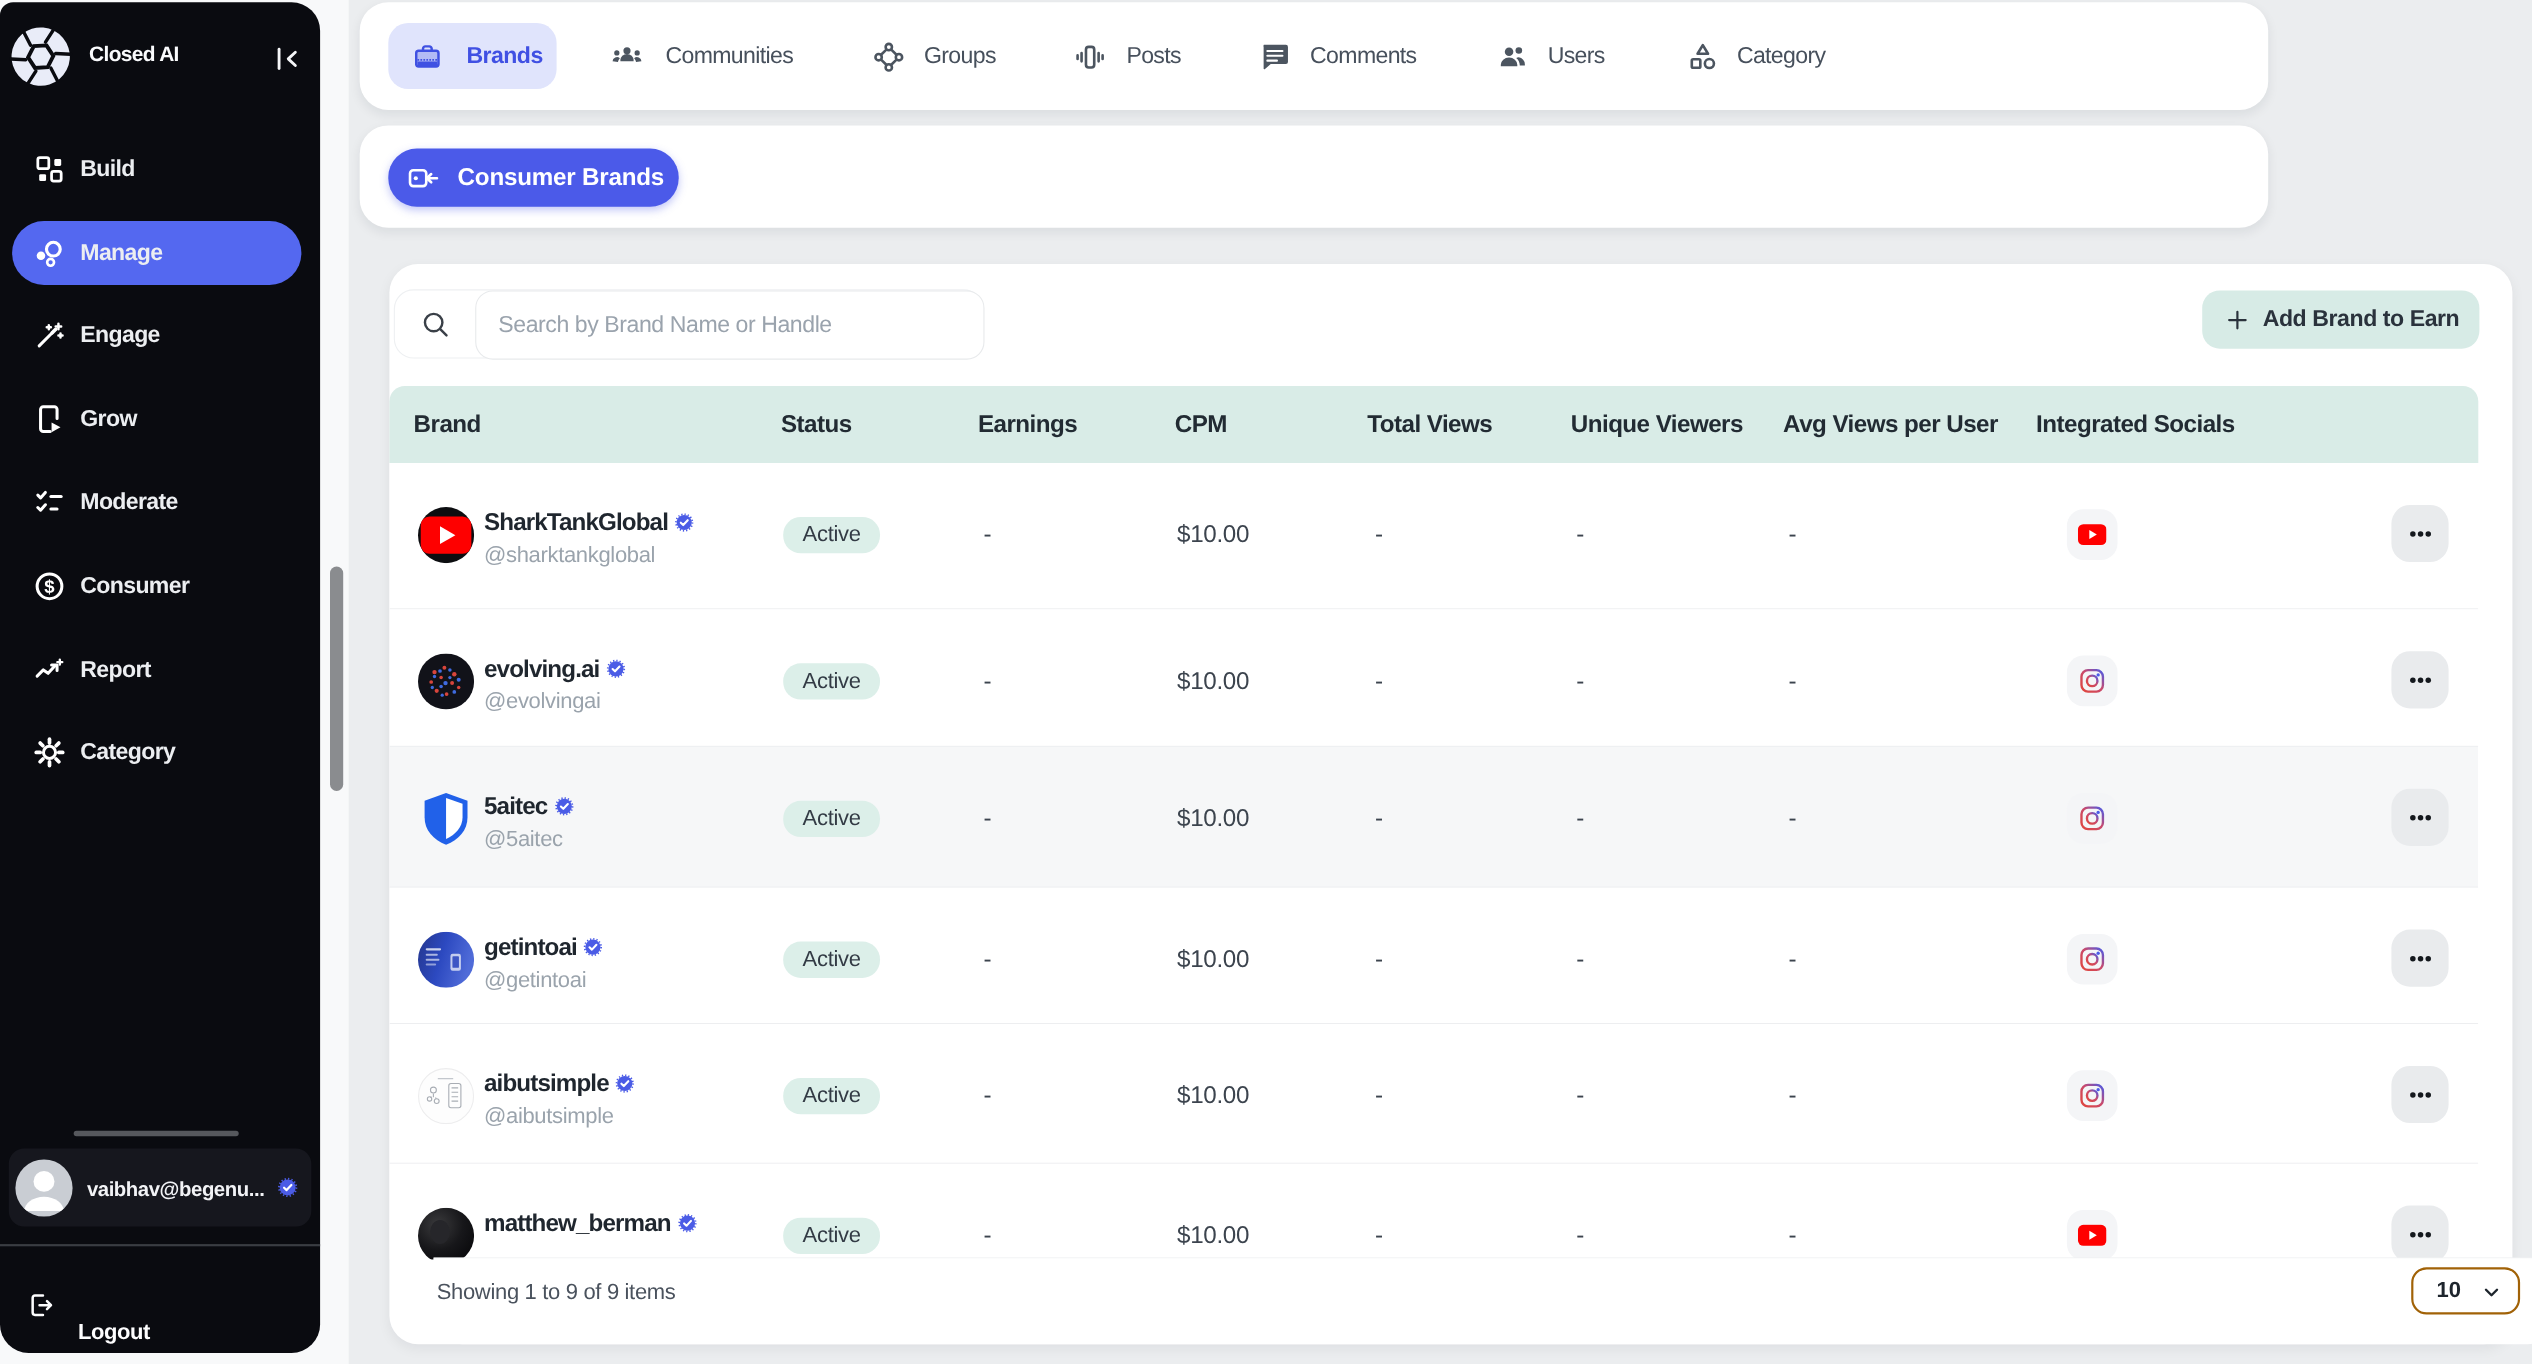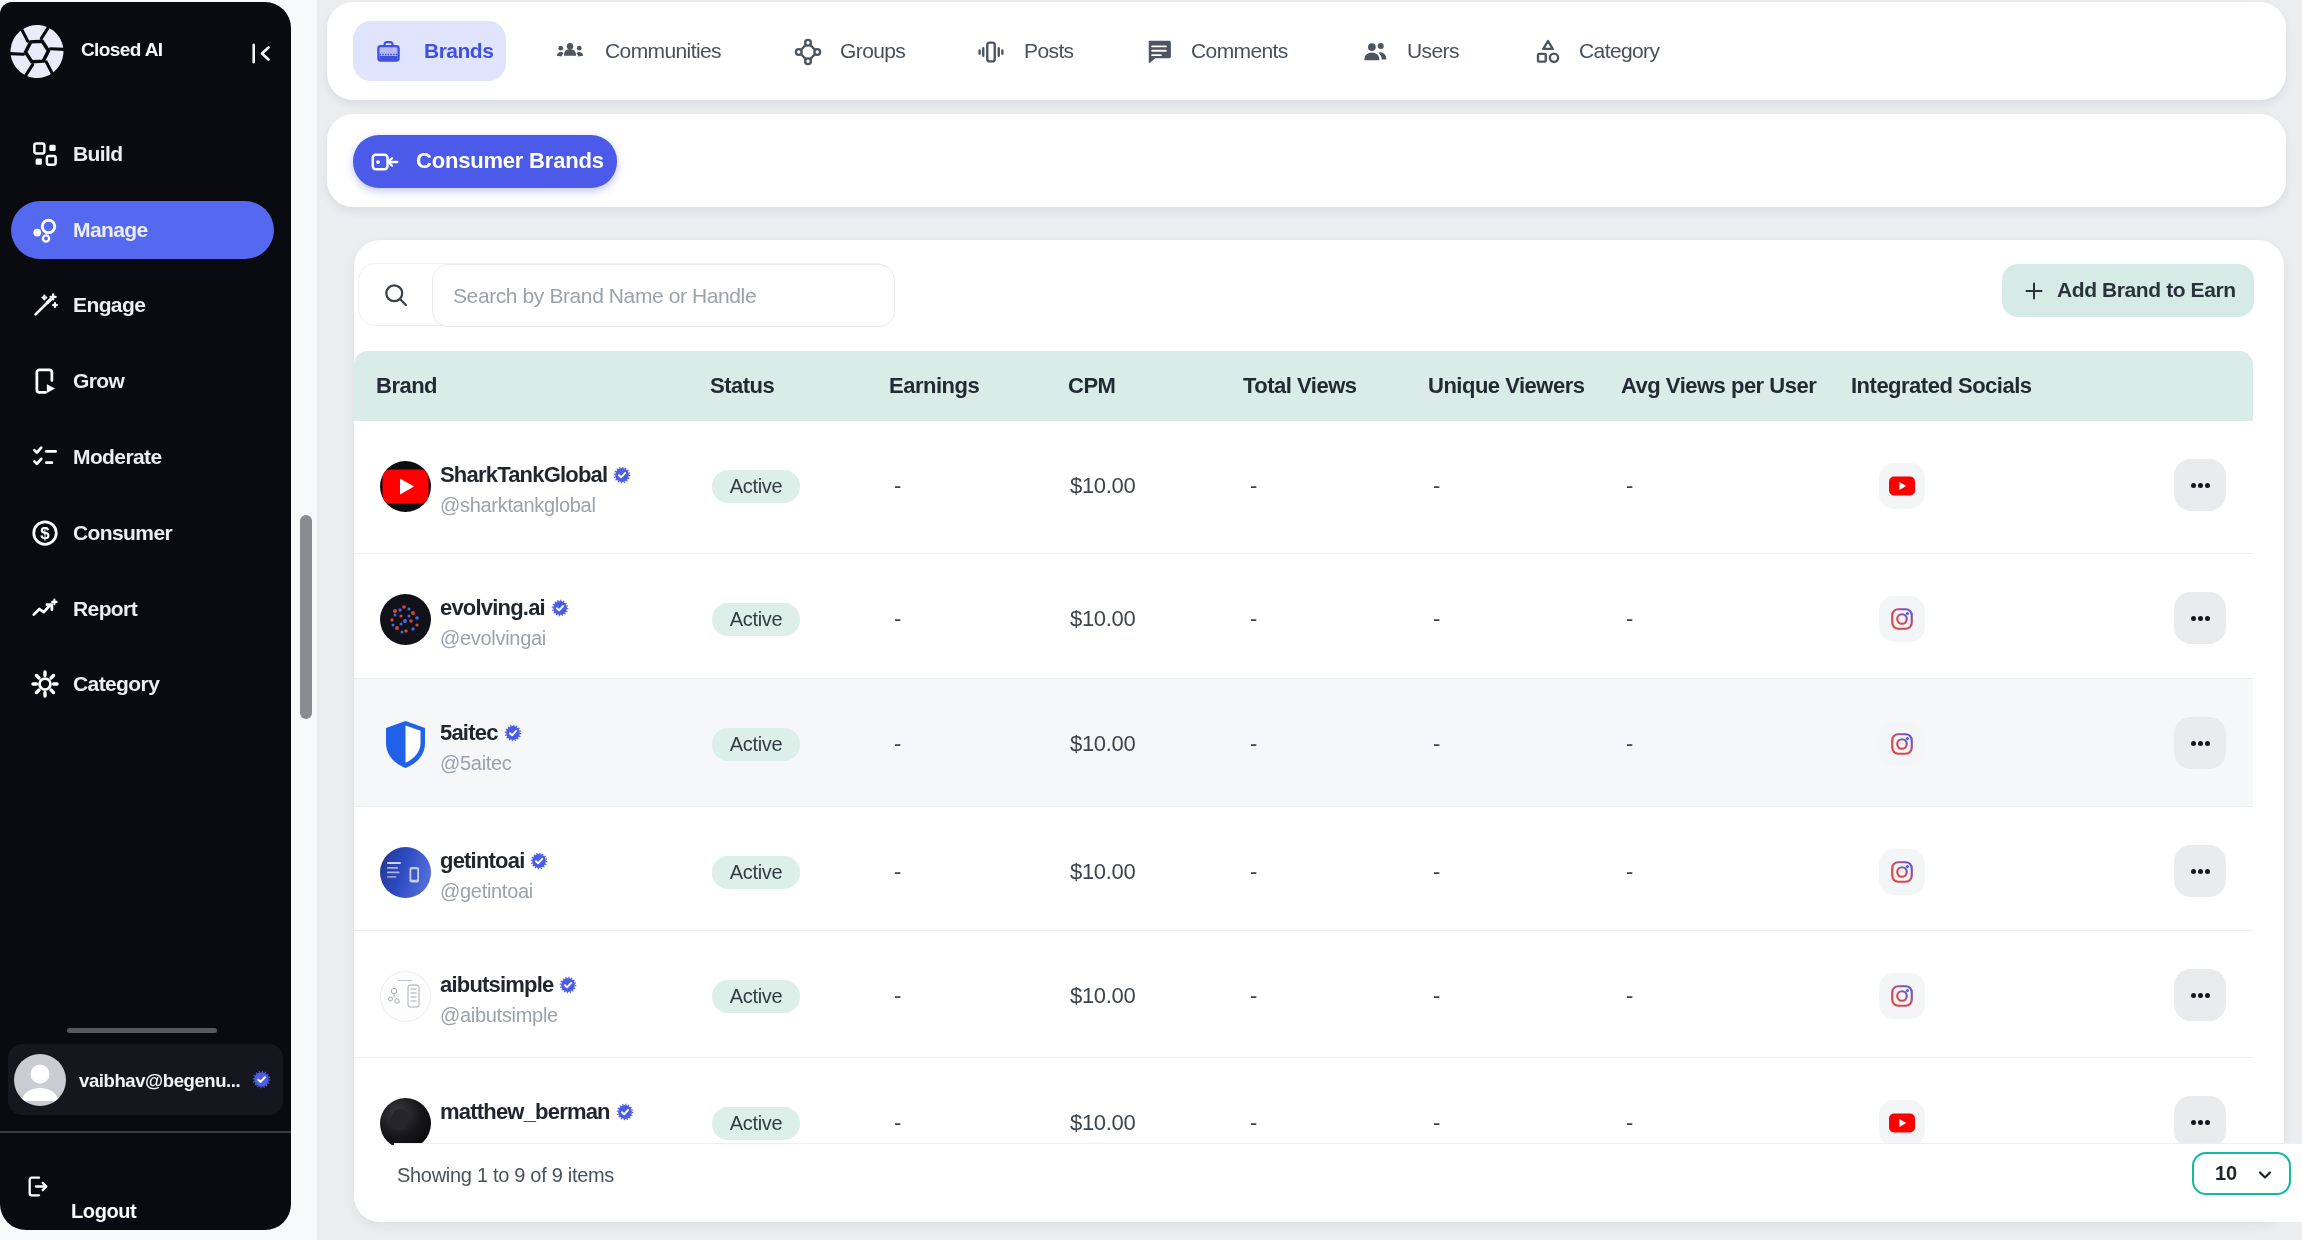--- a/index.html
+++ b/index.html
@@ -25,21 +25,21 @@
 #uname { position:absolute; left:79px; top:1068px; font-size:18.5px; font-weight:600; color:#f2f3f6; letter-spacing:-0.4px; }
 #ubadge { position:absolute; left:252px; top:1068px; }
 #sdiv2 { position:absolute; left:0; top:1129px; width:291px; height:2px; background:#3a3d43; }
 #logout { position:absolute; left:25px; top:1172px; }
 #logouttxt { position:absolute; left:71px; top:1175px; font-size:20px; font-weight:600; color:#fdfdfe; letter-spacing:-0.4px;margin-top:23px; }
 
 #thumb { position:absolute; left:300px; top:515px; width:12px; height:204px; border-radius:6px; background:#8a8c8f; }
 
 
 #main { position:absolute; left:317px; top:0; width:1985px; height:1240px; background:#ebedef; }
-.panel { position:absolute; left:10px; width:1959px; background:#ffffff; border-radius:26px;
+.panel { position:absolute; left:10px; width:1735px; background:#ffffff; border-radius:26px;
   box-shadow:0 4px 10px rgba(17,24,39,0.07); }
 #panel1 { top:2px; height:98px; }
 #panel2 { top:114px; height:93px; }
 #brandspill { position:absolute; left:26px; top:19px; width:153px; height:60px;
   background:#e0e4fc; border-radius:18px; }
 #brandspill svg { position:absolute; left:22px; top:17px; }
 #brandspill span { position:absolute; left:71px; top:0; height:60px; line-height:60px;
   font-size:21px; font-weight:700; color:#4050e3; letter-spacing:-0.5px; }
 .tab { position:absolute; top:0; height:98px; }
 .tab svg { position:absolute; top:35px; }
@@ -89,21 +89,21 @@
 .row .chip.yt svg { left:10px; top:13px; }
 .row .dots { position:absolute; left:1820px; top:38px; width:52px; height:52px;
   background:#e9ebed; border-radius:17px; }
 .row .dots i { position:absolute; top:24px; width:5px; height:5px; border-radius:50%; background:#14181d; }
 
 #tfoot { position:absolute; left:0; top:903px; width:1930px; height:79px; background:#fff;
   border-top:1px solid #eceef0; border-radius:0 0 26px 26px;margin-left:40px; }
 #tfoot .txt { position:absolute; left:3px; top:0; height:77px; line-height:62px;
   font-size:20px; color:#4a525d; letter-spacing:-0.3px; }
 #pagesel { position:absolute; left:1798px; top:8px; width:99px; height:43px;
-  border:2px solid #14b8a6; border-radius:14px; background:#fff; }
+  border:2px solid #a16207; border-radius:14px; background:#fff; }
 #pagesel span { position:absolute; left:21px; top:0; height:39px; line-height:39px;
   font-size:20px; font-weight:600; color:#1e252d; }
 #pagesel svg { position:absolute; right:14px; top:11px; }
 </style>
 </head>
 <body>
 
 <svg width="0" height="0" style="position:absolute">
 <defs>
 <linearGradient id="igg" x1="0" y1="1" x2="1" y2="0">

